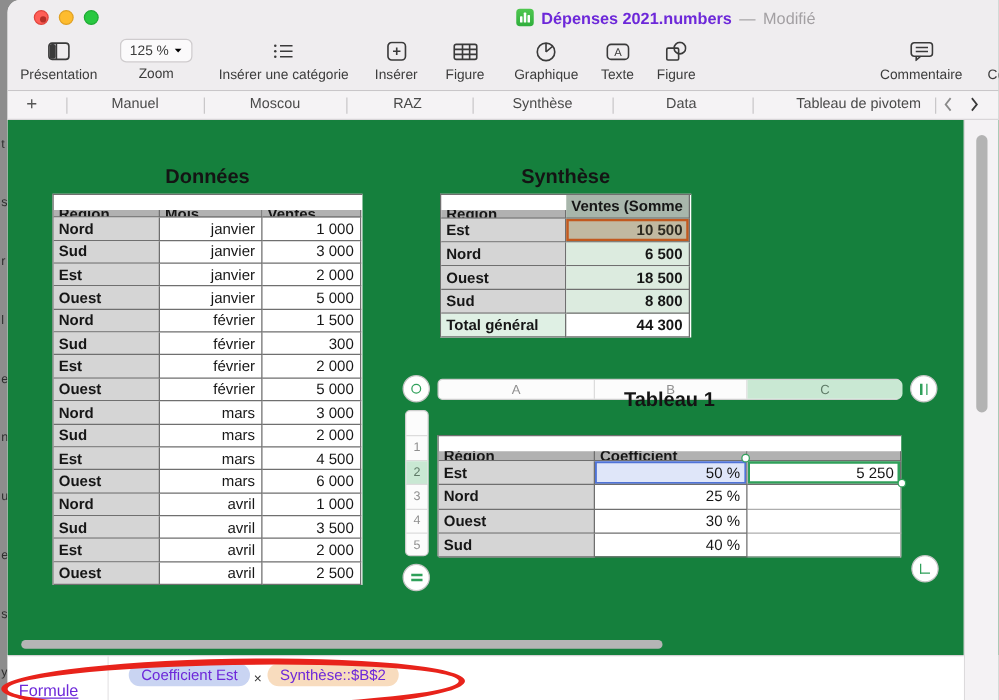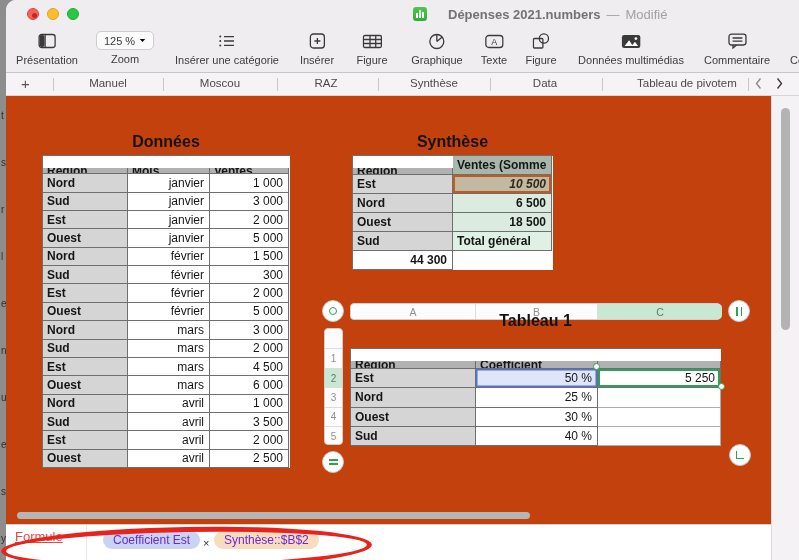--- a/index.html
+++ b/index.html
@@ -15,59 +15,59 @@
   
   #titlebar { position:absolute; left:0; top:0; width:793px; height:28px; background:#efedef; }
   .tl { position:absolute; top:8px; width:12px; height:12px; border-radius:50%; }
   #tl-close { left:21px; background:#ff5f57; border:0.5px solid #e0443c; }
   #tl-close .dot { position:absolute; left:3.5px; top:3.5px; width:5px; height:5px; border-radius:50%; background:#9c1f17; opacity:.75; }
   #tl-min { left:41px; background:#febc2e; border:0.5px solid #e0a123; }
   #tl-max { left:61px; background:#28c840; border:0.5px solid #1eaa33; }
   #titlegroup { position:absolute; left:407px; top:5px; height:18px; display:flex; align-items:center; gap:6px; }
   #docicon { width:14px; height:14px; border-radius:3px; background:linear-gradient(#4fc74f,#2fae3c); position:relative; }
   #docicon i { position:absolute; bottom:3px; width:2.2px; background:#fff; border-radius:0.5px; }
-  #title-main { font-size:13px; font-weight:700; color:#737373;margin-left:15px; }
+  #title-main { font-size:13px; font-weight:700; color:#6d28d9; }
   #title-dim { font-size:13px; color:#a3a0a3; }
 
   #toolbar { position:absolute; left:0; top:28px; width:793px; height:45px; background:#efedef;
              border-bottom:1px solid #c9c6c9; }
   .titem { position:absolute; top:3px; display:flex; flex-direction:column; align-items:center; transform:translateX(-50%); }
   .ticon { height:20px; display:flex; align-items:center; justify-content:center; }
   .tlabel { font-size:11px; color:#3c3c3c; margin-top:3px; white-space:nowrap; }
   .ticon svg { stroke:#3a3a3a; fill:none; stroke-width:1.3; }
   #zoom-btn { width:58px; height:19px; background:#fbfafb; border:1px solid #cfccce; border-radius:5px;
               display:flex; align-items:center; justify-content:center; gap:4px; font-size:11px; color:#3c3c3c; }
 
   #tabbar { position:absolute; left:0; top:73px; width:793px; height:23px; background:#f5f3f5;
             border-bottom:1px solid #d9d6d9; font-size:11.5px; color:#4a4a4a; }
   .tabdiv { position:absolute; top:5px; width:1px; height:13px; background:#c9c7c9; }
   .tab { position:absolute; top:4px; transform:translateX(-50%); white-space:nowrap; }
   #tab-plus { position:absolute; left:15px; top:2px; font-size:15px; color:#555; }
   #tab-pivot { position:absolute; left:602px; top:4px; width:140px; overflow:hidden; white-space:nowrap; padding-left:29px; }
   .tab-chevron { position:absolute; top:4px; }
 
   
-  #canvas { position:absolute; left:0; top:96px; width:793px; height:428px; background:#c2410c; }
+  #canvas { position:absolute; left:0; top:96px; width:793px; height:428px; background:#15803d; }
   #right-gutter { position:absolute; left:765px; top:96px; width:28px; height:464px; background:#f4f2f4; border-left:1px solid #dcdadc; }
   #vscroll { position:absolute; left:775px; top:108px; width:9px; height:222px; background:#b3b3b3; border-radius:5px; }
   #hscroll { position:absolute; left:11px; top:416px; width:513px; height:7px; background:#b5b5b5; border-radius:4px; }
 
   .tbl-title { position:absolute; text-align:center; font-size:16px; font-weight:600; color:#141414; }
 
   .grid { position:absolute; display:grid; border-top:1px solid #6f6f6f; border-left:1px solid #6f6f6f; background:#fff; }
   .c { border-right:1px solid #6f6f6f; border-bottom:1px solid #6f6f6f; font-size:12px; color:#161616;
        display:flex; align-items:center; padding:0 4px; overflow:hidden; white-space:nowrap; position:relative; }
   .c.hdr { background:#b1b1b1; font-weight:700;margin-top:12px; }
   .c.hdr-sage { background:#a8b6ab; font-weight:700; }
   .c.lbl { background:#d5d5d5; font-weight:700; }
   .c.val { justify-content:flex-end; padding-right:5px; }
   .c.bold { font-weight:700; }
   .c.green { background:#dcebdf;padding-left:25px; }
   .c.total-lbl { background:#dff0e4; font-weight:700; }
-  .c.est-ref { background:#c1b9a1; box-shadow:inset 0 0 0 2px #c2591f; color:#2e2a20;font-style:italic; }
+  .c.est-ref { background:#c1b9a1; box-shadow:inset 0 0 0 2px #c2591f; color:#2e2a20; }
   .c.b2 { background:#dfe6f9; box-shadow:inset 0 0 0 1.5px #4f73d7; }
   .c.c2 { box-shadow:inset 0 0 0 2px #2fa05a; }
   .c.light { border-right-color:#adadad; border-bottom-color:#adadad; }
 
   
   #colstrip { position:absolute; left:344px; top:207px; width:371px; height:17px; display:grid;
               grid-template-columns:125px 122px 124px; background:#fcfcfc; border:1px solid #cfcfcf; border-radius:4px; }
   #colstrip .cs { border-right:1px solid #dcdcdc; display:flex; align-items:center; justify-content:center;
                   font-size:10.5px; color:#8f8f8f; }
   #colstrip .cs:last-child { border-right:none; border-radius:0 4px 4px 0; }
@@ -85,21 +85,21 @@
   .ring { width:8px; height:8px; border:1.6px solid #2fa05a; border-radius:50%; }
   .pausebars { display:flex; gap:3px; }
   .pausebars i { width:1.6px; height:9px; background:#2fa05a; }
   .eqbars i { display:block; width:9px; height:1.6px; background:#2fa05a; margin:2.5px 0; }
   .cornerglyph { width:8px; height:8px; border-left:1.6px solid #2fa05a; border-bottom:1.6px solid #2fa05a; }
 
   .sel-handle { position:absolute; width:7px; height:7px; border-radius:50%; background:#fff; border:1.5px solid #2fa05a; z-index:5; }
 
   
   #formulabar { position:absolute; left:0; top:524px; width:765px; height:36px; background:#fff; border-top:1px solid #d5d2d5; }
-  #formula-label { position:absolute; left:9px; top:4px; font-size:13px; color:#ef4444;text-decoration:underline; }
+  #formula-label { position:absolute; left:9px; top:20px; font-size:13px; color:#6d28d9;text-decoration:underline; }
   #formula-div { position:absolute; left:80px; top:0; width:1px; height:36px; background:#e8e6e8; }
   .token { position:absolute; top:6px; height:18px; border-radius:9px; display:flex; align-items:center;
            padding:0 10px; font-size:12px; color:#6d28d9; white-space:nowrap; }
   #token-coeff { left:97px; background:#c9d4f2; }
   #token-op { position:absolute; left:197px; top:12px; font-size:11px; color:#333; }
   #token-ref { left:208px; background:#f8dcbe; }
 
   #annotation { position:absolute; left:1px; top:527px; width:371px; height:42px; border:5px solid #e8231b;
                 border-radius:50%; transform:rotate(-1deg); z-index:20; pointer-events:none; }
 </style>
@@ -207,31 +207,20 @@
       <div class="tlabel">Texte</div>
     </div>
     <div class="titem" style="left:535px;">
       <div class="ticon">
         <svg width="17" height="16" viewBox="0 0 17 16">
             <rect x="1" y="5.5" width="9.5" height="9.5" rx="1"></rect>
             <circle cx="11.5" cy="5.5" r="4.6"></circle>
           </svg>
       </div>
       <div class="tlabel">Figure</div>
-    </div>
-    <div class="titem" style="left:625px;">
-      <div class="ticon">
-        <svg width="20" height="15" viewBox="0 0 20 15">
-            <rect x="0.8" y="1" width="18.4" height="13" rx="2.2" fill="#3a3a3a" stroke="none"></rect>
-            <path d="M3.5,12 L8,6.2 L11.8,12 Z" fill="#fff" stroke="none"></path>
-            <path d="M10.5,12 L13.8,7.8 L17,12 Z" fill="#fff" stroke="none"></path>
-            <circle cx="14.8" cy="4.6" r="1.4" fill="#fff" stroke="none"></circle>
-          </svg>
-      </div>
-      <div class="tlabel">Données multimédias</div>
     </div>
     <div class="titem" style="left:731px;">
       <div class="ticon">
         <svg width="19" height="16" viewBox="0 0 19 16">
             <rect x="1" y="1.2" width="17" height="10.8" rx="2.4"></rect>
             <path d="M5,12 v3 l3.6,-3"></path>
             <path d="M4.6,5 h9.8 M4.6,8.2 h9.8"></path>
           </svg>
       </div>
       <div class="tlabel">Commentaire</div>
@@ -330,20 +319,21 @@
     <div class="grid" id="synthese-grid" style="left:346px; top:59px; width:201px; height:115px; grid-template-columns:100px 99px; grid-template-rows:repeat(6,1fr);">
         <div class="c hdr">Région</div>
         <div class="c hdr-sage">Ventes (Somme</div>
         <div class="c lbl">Est</div>
         <div class="c val bold est-ref">10 500</div>
         <div class="c lbl">Nord</div>
         <div class="c val bold green">6 500</div>
         <div class="c lbl">Ouest</div>
         <div class="c val bold green">18 500</div>
         <div class="c lbl">Sud</div>
+        <div class="c val bold green">8 800</div>
         <div class="c total-lbl">Total général</div>
         <div class="c val bold">44 300</div>
       </div>
 
     <div class="hcircle" style="left:316px; top:204px;">
         <div class="ring"></div>
       </div>
     <div id="colstrip">
         <div class="cs">A</div>
         <div class="cs">B</div>

